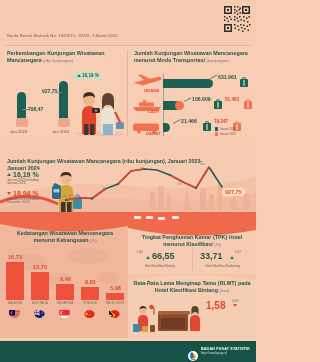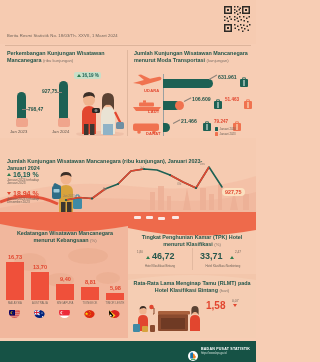--- a/index.html
+++ b/index.html
@@ -486,21 +486,21 @@
       <path d="M0 68 Q64 58 128 68 L128 126 L0 126 Z" fill="#f5cdb3"></path>
     </svg>
 
     <div class="ptitle" style="left:4px;top:22px;width:120px;text-align:center;">
       <span>Tingkat Penghunian Kamar (TPK) Hotel menurut Klasifikasi</span>
       <span class="punit">(%)</span>
     </div>
 
     <div class="tpkdelta" style="left:9px;top:38px;">1,80</div>
     <span class="tri-up" style="position:absolute;left:18px;top:44px;"></span>
-    <div class="tpknum" style="left:24px;top:39px;">46,72</div>
+    <div class="tpknum" style="left:24px;top:39px;">66,55</div>
     <div class="tpklbl" style="left:4px;top:52px;width:56px;">Hotel Klasifikasi Bintang</div>
 
     <div class="tpkdiv" style="left:64px;top:36px;height:22px;"></div>
 
     <div class="tpknum" style="left:72px;top:39px;">33,71</div>
     <span class="tri-up" style="position:absolute;left:102px;top:44px;"></span>
     <div class="tpkdelta" style="left:107px;top:38px;">2,47</div>
     <div class="tpklbl" style="left:66px;top:52px;width:58px;">Hotel Klasifikasi Nonbintang</div>
 
     <div class="ptitle" style="left:4px;top:68px;width:120px;text-align:center;">

